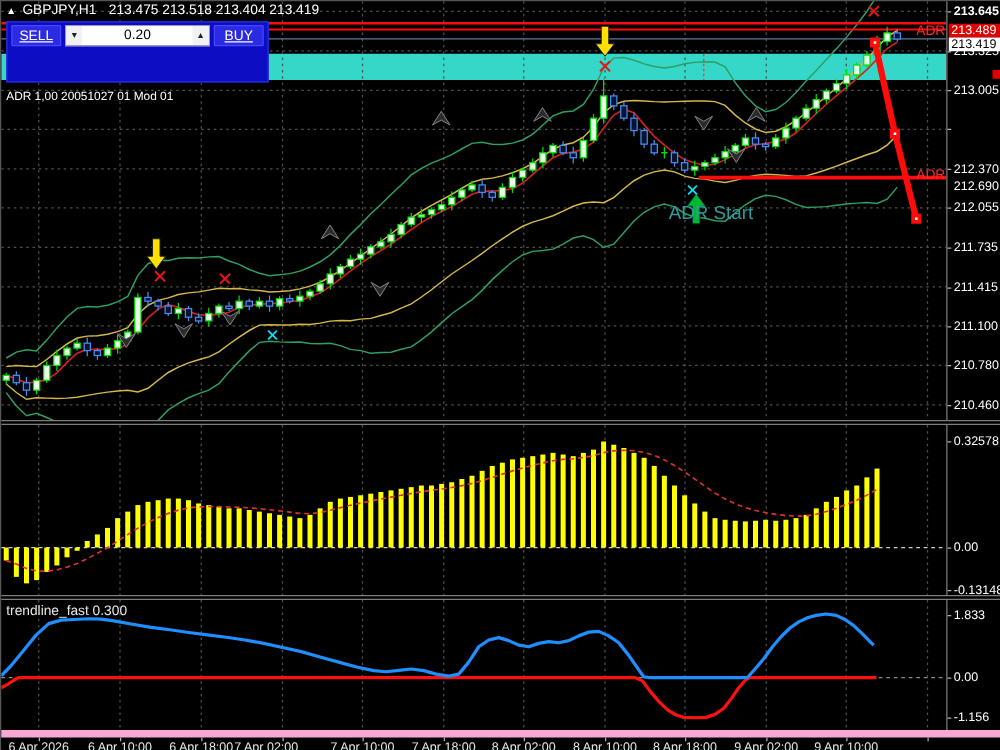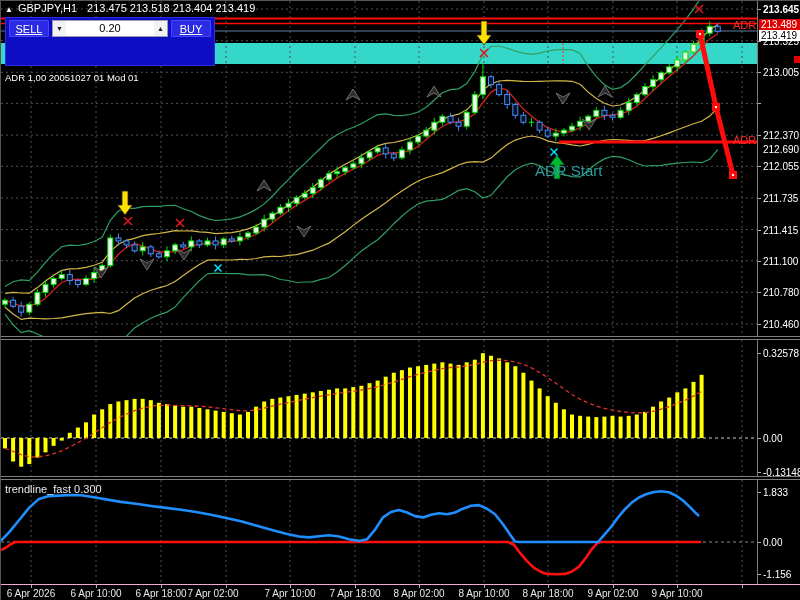--- a/index.html
+++ b/index.html
@@ -12,21 +12,21 @@
   #svg-trend{top:479px;}
   .sep{position:absolute;left:0;width:800px;height:4px;background:#000;border-top:1px solid #7d7d7d;border-bottom:1px solid #7d7d7d;box-sizing:border-box;z-index:6;}
   #sep1{top:335px;} #sep2{top:475px;}
   #axis-strip{position:absolute;left:756px;top:0;width:44px;height:583px;border-left:1px solid #7d7d7d;box-sizing:border-box;background:#000;z-index:2;}
   .ptick{position:absolute;left:5px;color:#fff;font-size:10px;white-space:nowrap;}
   .tickmark{position:absolute;left:0;width:3px;height:1px;background:#b0b0b0;}
   .axis-box{position:absolute;left:1px;width:41px;height:11px;font-size:10px;line-height:11px;padding-left:2px;white-space:nowrap;z-index:3;}
   #ask-box{background:#e00000;color:#fff;}
   #bid-box{background:#fff;color:#000;}
   #axis-red-marker{position:absolute;left:36px;width:8px;height:7px;background:#e00000;}
-  #time-axis{position:absolute;left:0;top:583px;width:800px;height:17px;background:#000;border-top:1px solid #f9a8d4;box-sizing:border-box;z-index:7;}
+  #time-axis{position:absolute;left:0;top:583px;width:800px;height:17px;background:#000;border-top:6px solid #f9a8d4;box-sizing:border-box;z-index:7;}
   .tlabel{position:absolute;top:3px;color:#e8e8e8;font-size:10px;transform:translateX(-50%);white-space:nowrap;}
   .ttick{position:absolute;top:0;width:1px;height:3px;background:#b0b0b0;}
   #title-row{position:absolute;left:4px;top:1px;color:#fff;font-size:11px;white-space:nowrap;z-index:8;}
   #title-row .t-ico{font-size:8px;margin-right:5px;cursor:pointer;}
   #title-row .t-sym{margin-right:10px;}
   #trade-panel{position:absolute;left:4px;top:16px;width:210px;height:49px;background:#0d0dc4;border:1px solid #2e2ee0;box-sizing:border-box;z-index:9;}
   .tp-row1{display:grid;grid-template-columns:40px 1fr 40px;gap:3px;padding:2px 3px 0 3px;}
   .tp-btn{background:#2b2be4;color:#fff;font-size:11px;text-align:center;line-height:16px;height:17px;text-decoration:underline;cursor:pointer;border:1px solid #4646ff;border-radius:1px;box-sizing:border-box;}
   .tp-stepper{display:grid;grid-template-columns:13px 1fr 13px;height:17px;background:#fff;border:1px solid #9a9ab8;box-sizing:border-box;}
   .tp-step{background:#f2f2f2;color:#222;font-size:7px;line-height:15px;text-align:center;cursor:pointer;}

